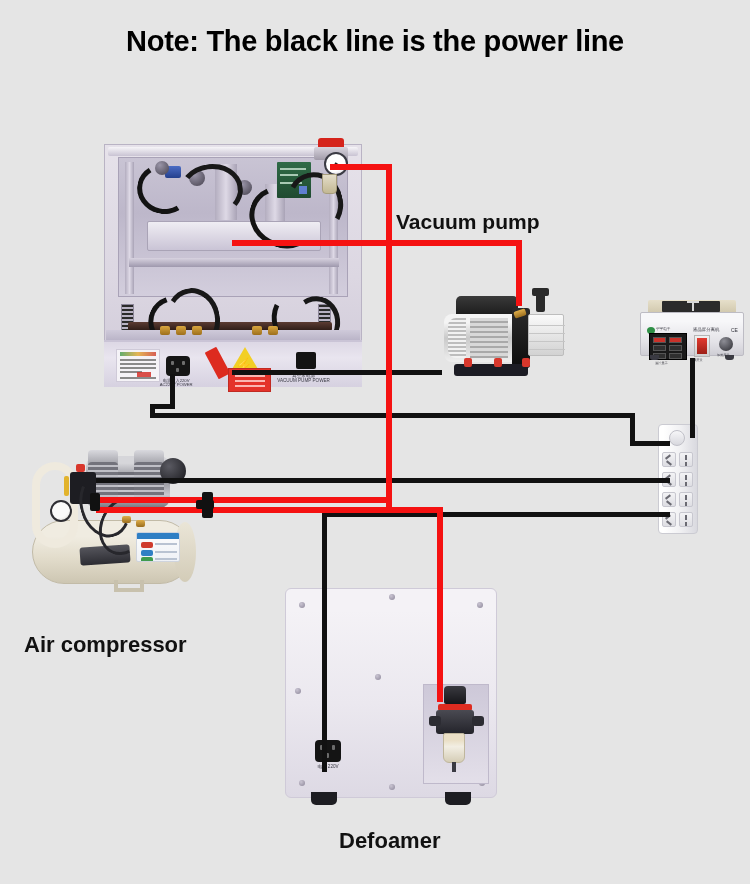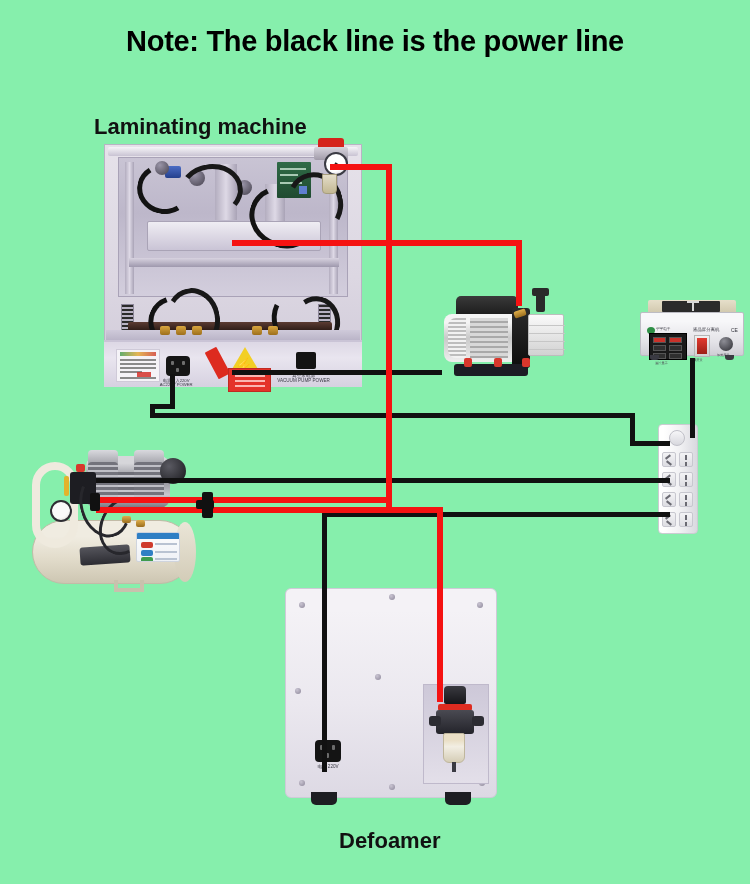--- a/index.html
+++ b/index.html
@@ -4,21 +4,21 @@
 <style>
   html, body {
     margin: 0;
     padding: 0;
     background: #ffffff;
   }
   #page {
     position: relative;
     width: 750px;
     height: 884px;
-    background: #86efac;
+    background: #e5e5e5;
     overflow: hidden;
     font-family: "Liberation Sans", sans-serif;
   }
 
   
   .note-block {
     position: absolute;
     left: 0; top: 22px;
     width: 750px;
     text-align: center;
@@ -341,21 +341,22 @@
 </style>
 </head>
 <body>
 
 <div id="page">
 
   <div class="note-block">
     <div class="note-line">Note: The black line is the power line</div>
   </div>
 
-  <div class="lbl" id="label-laminating">Laminating machine</div>
+  <div class="lbl" id="label-vacuum">Vacuum pump</div>
+  <div class="lbl" id="label-compressor">Air compressor</div>
   <div class="lbl" id="label-defoamer">Defoamer</div>
 
   <div id="laminating-machine">
     <div class="lm-shell"></div>
     <div class="lm-topbar"></div>
 
     <div class="lm-cavity">
       <div class="lm-post" style="left:6px;  top:4px;  width:9px;  height:132px;"></div>
       <div class="lm-post" style="left:210px;top:4px;  width:9px;  height:132px;"></div>
       <div class="lm-post" style="left:96px; top:6px;  width:22px; height:56px;"></div>

